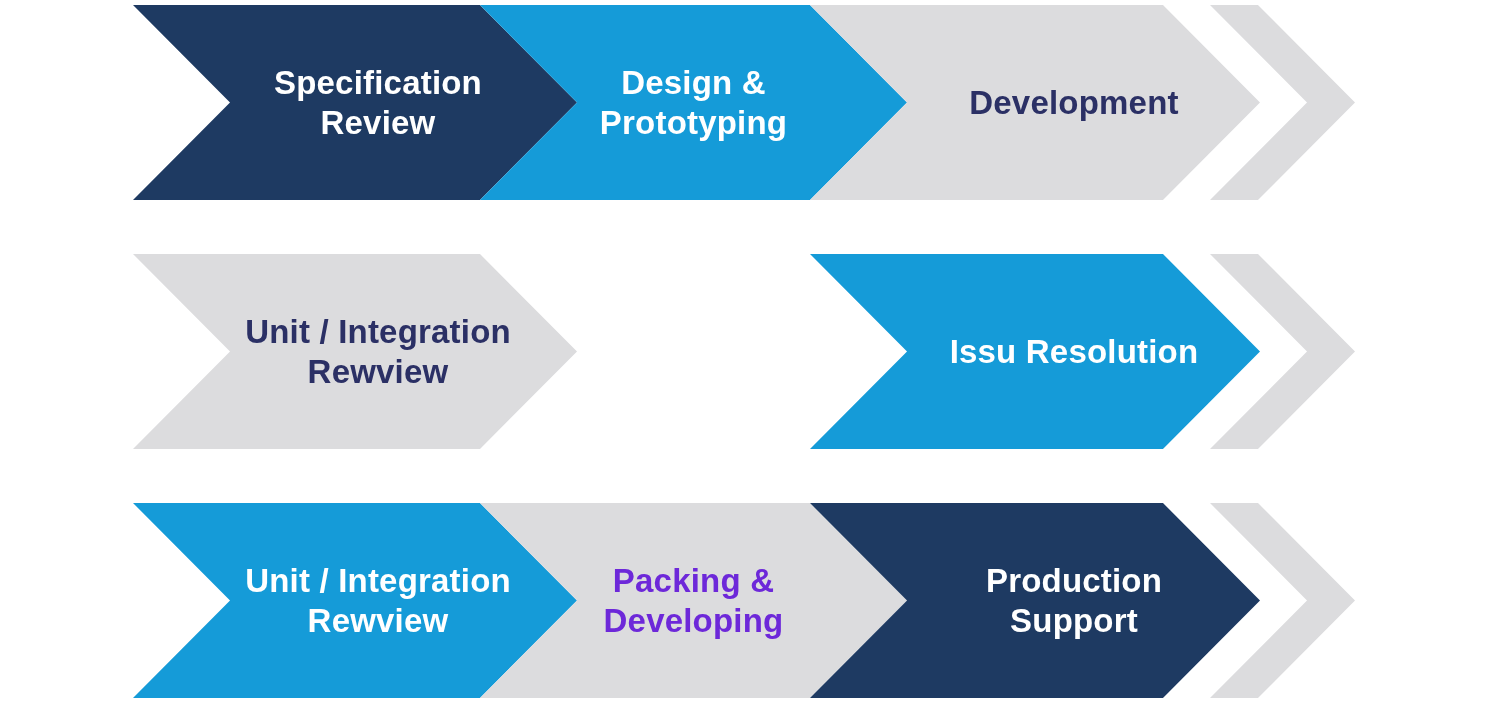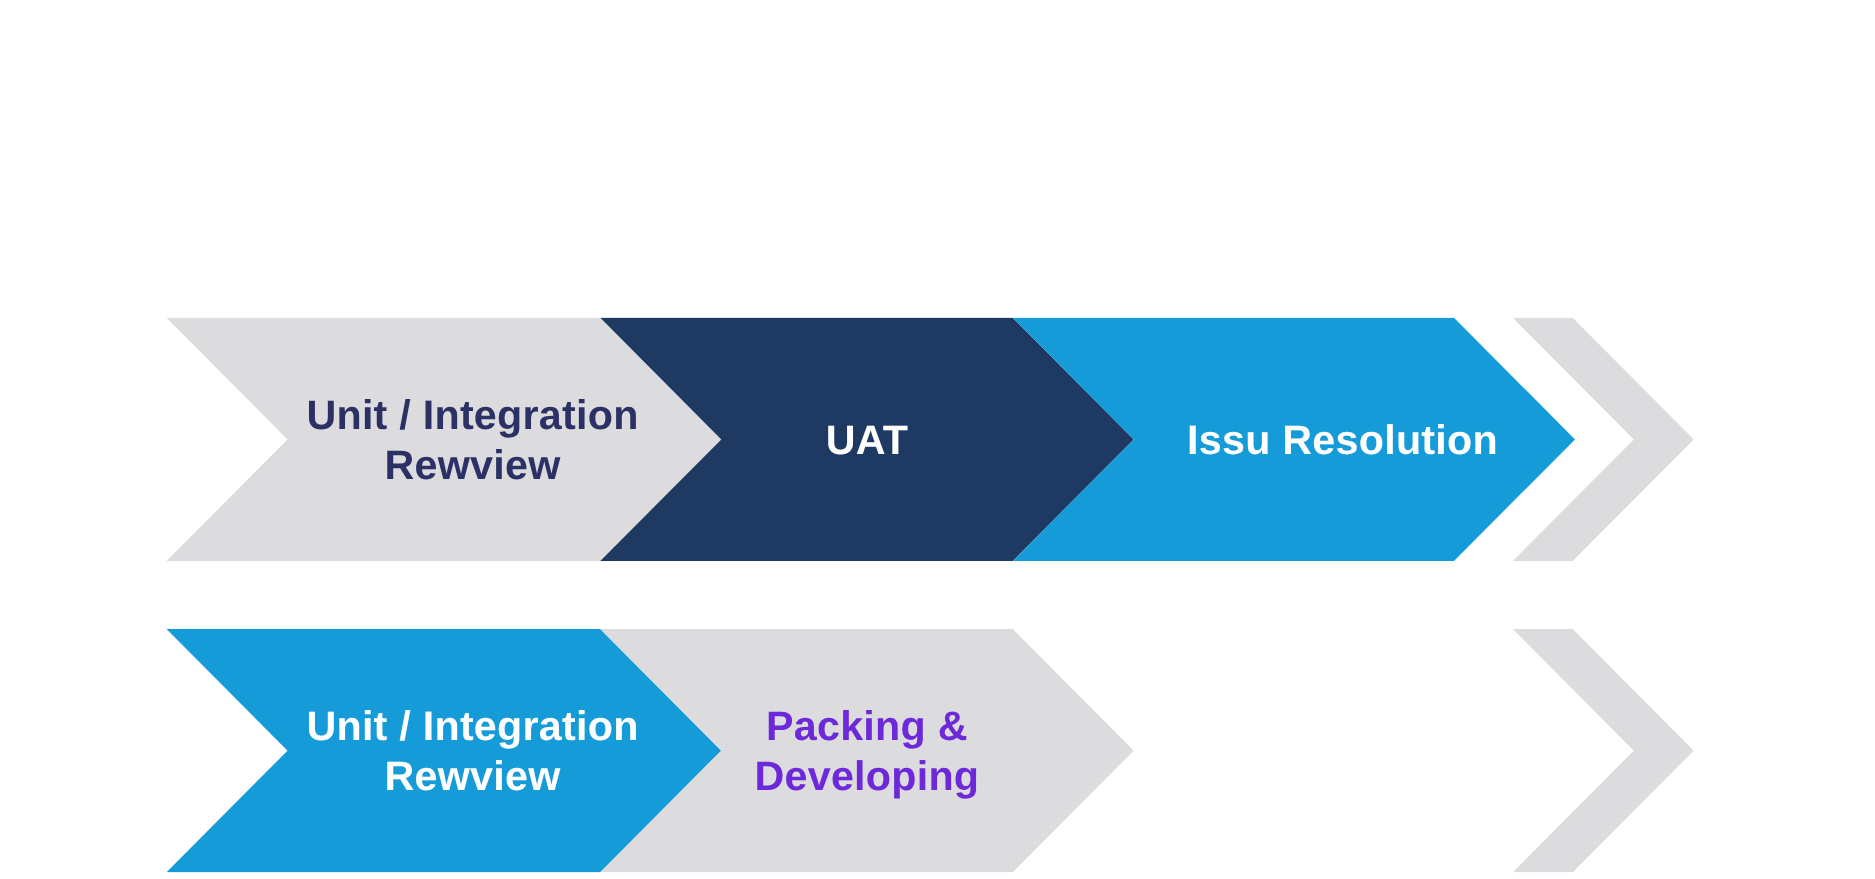--- a/index.html
+++ b/index.html
@@ -22,30 +22,39 @@
   .band{
     position:absolute;top:0;left:1077px;width:145px;height:195px;
     clip-path:polygon(0 0,33.1% 0,100% 50%,33.1% 100%,0 100%,66.9% 50%);
   }
 </style>
 </head>
 <body>
 
 <div class="canvas" style="background: rgb(255, 255, 255);">
 
+  <div class="row r1">
+    <div class="seg p1" style="background: rgb(30, 58, 98); color: rgb(255, 255, 255);">Specification
+Review</div>
+    <div class="seg p2" style="background: rgb(21, 155, 216); color: rgb(255, 255, 255);">Design &amp;
+Prototyping</div>
+    <div class="seg p3" style="background: rgb(220, 220, 222); color: rgb(43, 48, 101);">Development</div>
+    <div class="band" style="background: rgb(220, 220, 222);"></div>
+  </div>
 
   <div class="row r2">
     <div class="seg p1" style="background: rgb(220, 220, 222); color: rgb(43, 48, 101);">Unit / Integration
 Rewview</div>
-    <div class="seg p2" style="background: rgb(30, 58, 98); color: rgb(255, 255, 255);">UAT</div>
     <div class="seg p3" style="background: rgb(21, 155, 216); color: rgb(255, 255, 255);">Issu Resolution</div>
     <div class="band" style="background: rgb(220, 220, 222);"></div>
   </div>
 
   <div class="row r3">
     <div class="seg p1" style="background: rgb(21, 155, 216); color: rgb(255, 255, 255);">Unit / Integration
 Rewview</div>
     <div class="seg p2" style="background: rgb(220, 220, 222); color: #6d28d9;">Packing &amp;
 Developing</div>
+    <div class="seg p3" style="background: rgb(30, 58, 98); color: rgb(255, 255, 255);">Production
+Support</div>
     <div class="band" style="background: rgb(220, 220, 222);"></div>
   </div>
 
 </div>
 
 </body></html>

